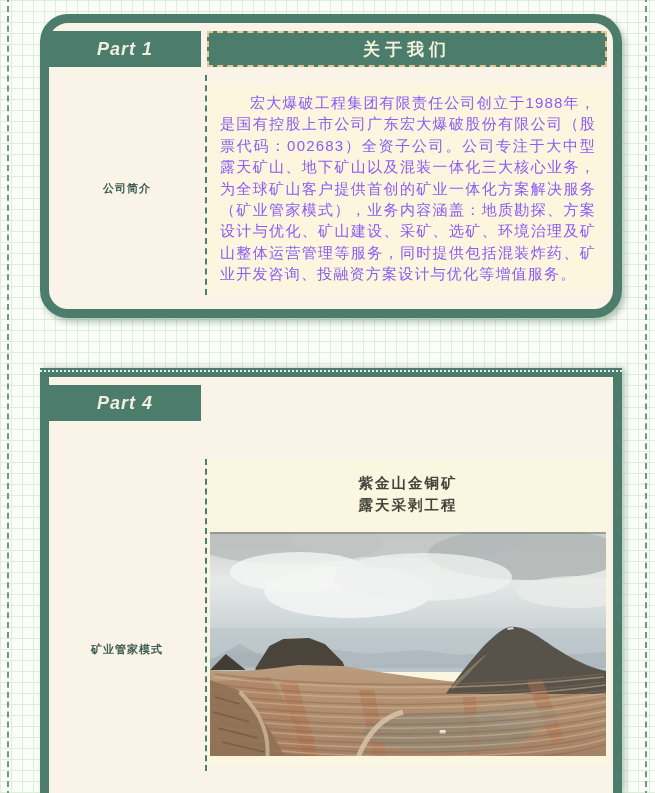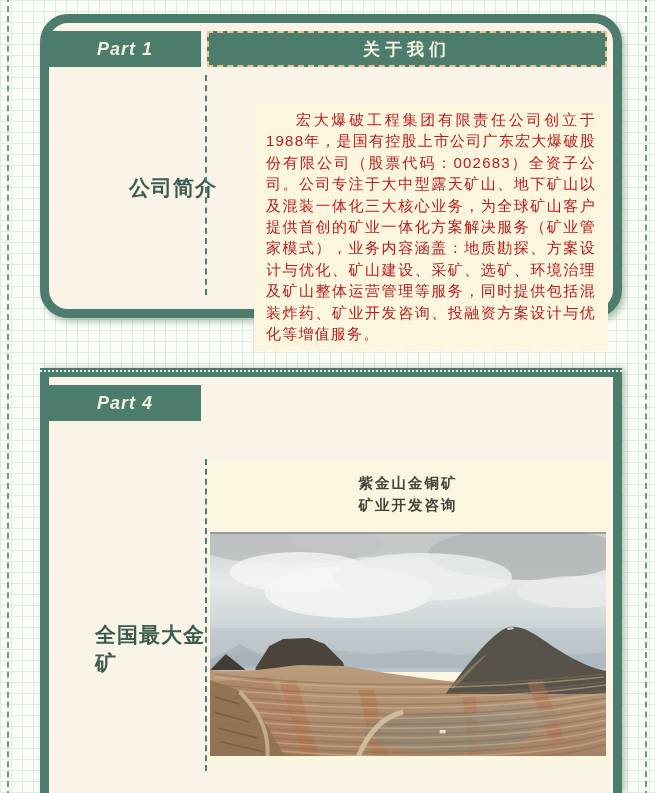--- a/index.html
+++ b/index.html
@@ -47,36 +47,36 @@
     color:#f7f3e1;font-weight:bold;font-size:17px;letter-spacing:5px;
     display:flex;align-items:center;justify-content:center;
   }
 
   .card-body{position:relative;display:flex;}
   .card1 .card-body{height:242px;}
   .card2 .card-body{height:372px;}
   .side-col{
     width:156px;flex:0 0 156px;
     display:flex;align-items:center;justify-content:center;
-    color:#3d5c50;font-weight:bold;font-size:21px;letter-spacing:1px;padding-left:46px;
+    color:#3d5c50;font-weight:bold;font-size:11px;letter-spacing:1px;
   }
   .card2 .side-col{padding-top:84px;box-sizing:border-box;}
   .divider{
     position:absolute;left:156px;width:0;
     border-left:2px dashed #4e7e6e;
   }
   .card1 .divider{top:8px;bottom:14px;}
   .card2 .divider{top:38px;bottom:22px;}
   .content-col{flex:1;padding:0 5px 0 3px;min-width:0;}
 
   .para-box{
-    margin-top:36px;background:#fbf6dd;
+    margin-top:19px;background:#fbf6dd;
     padding:6px 12px 7px;
     font-size:15px;line-height:21.4px;letter-spacing:1.2px;
-    color:#b91c1c;text-align:justify;
+    color:#8b5cf6;text-align:justify;
   }
   .para-box p{margin:0;text-indent:2em;}
 
   .project-box{
     margin-top:39px;background:#fbf6df;
     padding:12px 0 10px;
   }
   .project-title{
     text-align:center;font-weight:bold;font-size:14.5px;line-height:22px;
     letter-spacing:2px;color:#44443b;
@@ -106,27 +106,27 @@
       </div>
     </div>
   </div>
 
   <div class="card card2">
     <div class="card-head">
       <div class="part-box">Part 4</div>
       <div class="head-gap"></div>
     </div>
     <div class="card-body">
-      <div class="side-col">全国最大金矿</div>
+      <div class="side-col">矿业管家模式</div>
       <div class="divider"></div>
       <div class="content-col">
         <div class="project-box">
           <div class="project-title">
             <div>紫金山金铜矿</div>
-            <div>矿业开发咨询</div>
+            <div>露天采剥工程</div>
           </div>
 
           <svg class="mine-photo" viewBox="0 0 400 224" preserveAspectRatio="none" xmlns="http://www.w3.org/2000/svg">
             <defs>
               <linearGradient id="skyG" x1="0" y1="0" x2="0" y2="1">
                 <stop offset="0" stop-color="#c8cdcc"></stop>
                 <stop offset="0.35" stop-color="#e6e9e7"></stop>
                 <stop offset="0.75" stop-color="#c6d0d4"></stop>
                 <stop offset="1" stop-color="#b9c4c9"></stop>
               </linearGradient>

